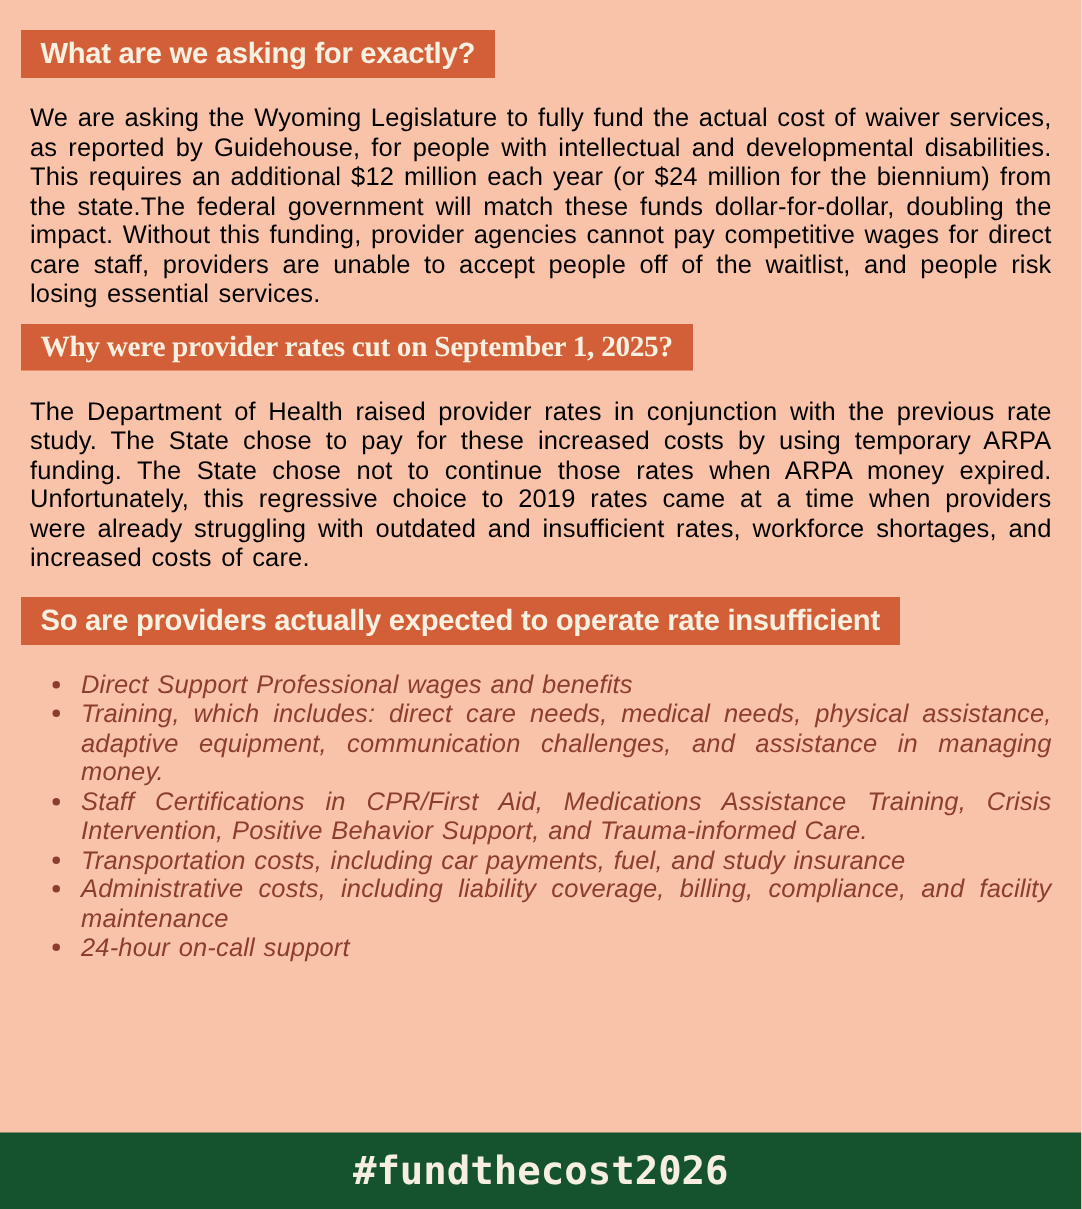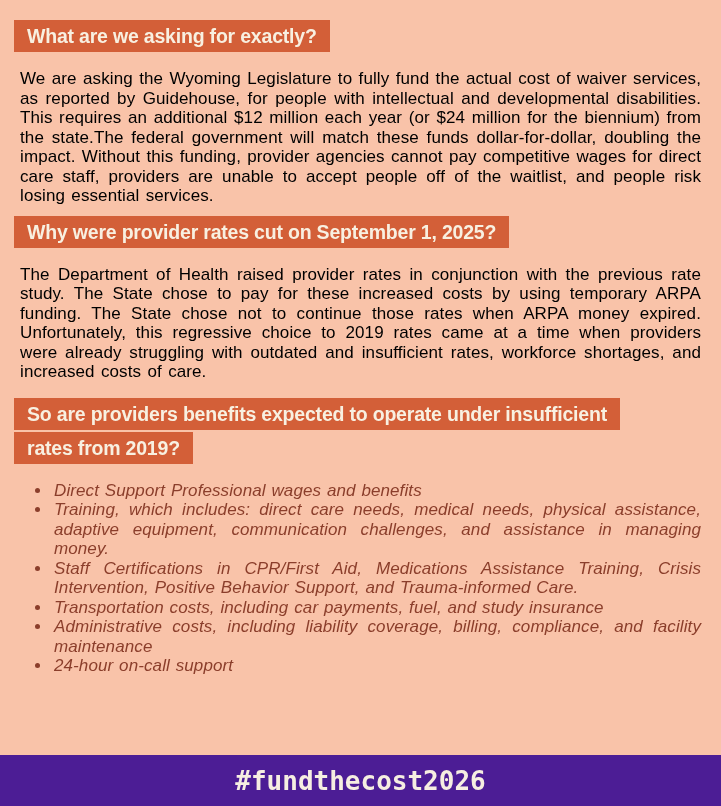--- a/index.html
+++ b/index.html
@@ -5,21 +5,21 @@
   html,body { margin:0; padding:0; }
   .page {
     position:relative;
     width:721px; height:806px;
     background:#f9c3a9;
     font-family:"Liberation Sans", sans-serif;
     overflow:hidden;
   }
   .heading-wrap { margin-left:14px; margin-right:26px; }
   .hw-0 { padding-top:19px; }
-  .hw-1 { padding-top:9px; }
+  .hw-1 { padding-top:9px;font-family:Liberation Serif, serif; }
   .hw-2 { padding-top:15px; }
   .hw-3 { padding-top:16px; }
   .pill {
     display:inline;
     background:#d35f38;
     color:#f8f0e1;
     font-weight:bold;
     font-size:19.5px;
     letter-spacing:-0.2px;
     line-height:34px;
@@ -45,21 +45,21 @@
     line-height:19.5px;
     text-align:justify;
     word-spacing:1px;
     letter-spacing:0.1px;
   }
   ul.bullets li { padding-left:2px;font-style:italic; }
   .footer-bar {
     position:absolute;
     left:0; right:0; bottom:0;
     height:51px;
-    background:#4c1d95;
+    background:#14532d;
     display:flex;
     align-items:center;
     justify-content:center;
   }
   .hashtag {
     font-family:"DejaVu Sans Mono", monospace;
     font-weight:bold;
     font-size:26px;
     color:#f6eee1;
   }
@@ -73,21 +73,21 @@
     <span class="pill"><span>What are we asking for exactly?</span></span>
   </div>
   <p class="body-text">We are asking the Wyoming Legislature to fully fund the actual cost of waiver services, as reported by Guidehouse, for people with intellectual and developmental disabilities. This requires an additional $12 million each year (or $24 million for the biennium) from the state.The federal government will match these funds dollar-for-dollar, doubling the impact. Without this funding, provider agencies cannot pay competitive wages for direct care staff, providers are unable to accept people off of the waitlist, and people risk losing essential services.</p>
 
   <div class="heading-wrap hw-1">
     <span class="pill"><span>Why were provider rates cut on September 1, 2025?</span></span>
   </div>
   <p class="body-text">The Department of Health raised provider rates in conjunction with the previous rate study. The State chose to pay for these increased costs by using temporary ARPA funding. The State chose not to continue those rates when ARPA money expired. Unfortunately, this regressive choice to 2019 rates came at a time when providers were already struggling with outdated and insufficient rates, workforce shortages, and increased costs of care.</p>
 
   <div class="heading-wrap hw-2">
-    <span class="pill"><span>So are providers benefits expected to operate under insufficient</span><br><span>rates from 2019?</span></span>
+    <span class="pill"><span>So are providers actually expected to operate rate insufficient</span><br></span>
   </div>
 
   <ul class="bullets">
     <li>Direct Support Professional wages and benefits</li>
     <li>Training, which includes: direct care needs, medical needs, physical assistance, adaptive equipment, communication challenges, and assistance in managing money.</li>
     <li>Staff Certifications in CPR/First Aid, Medications Assistance Training, Crisis Intervention, Positive Behavior Support, and Trauma-informed Care.</li>
     <li>Transportation costs, including car payments, fuel, and study insurance</li>
     <li>Administrative costs, including liability coverage, billing, compliance, and facility maintenance</li>
     <li>24-hour on-call support</li>
   </ul>

